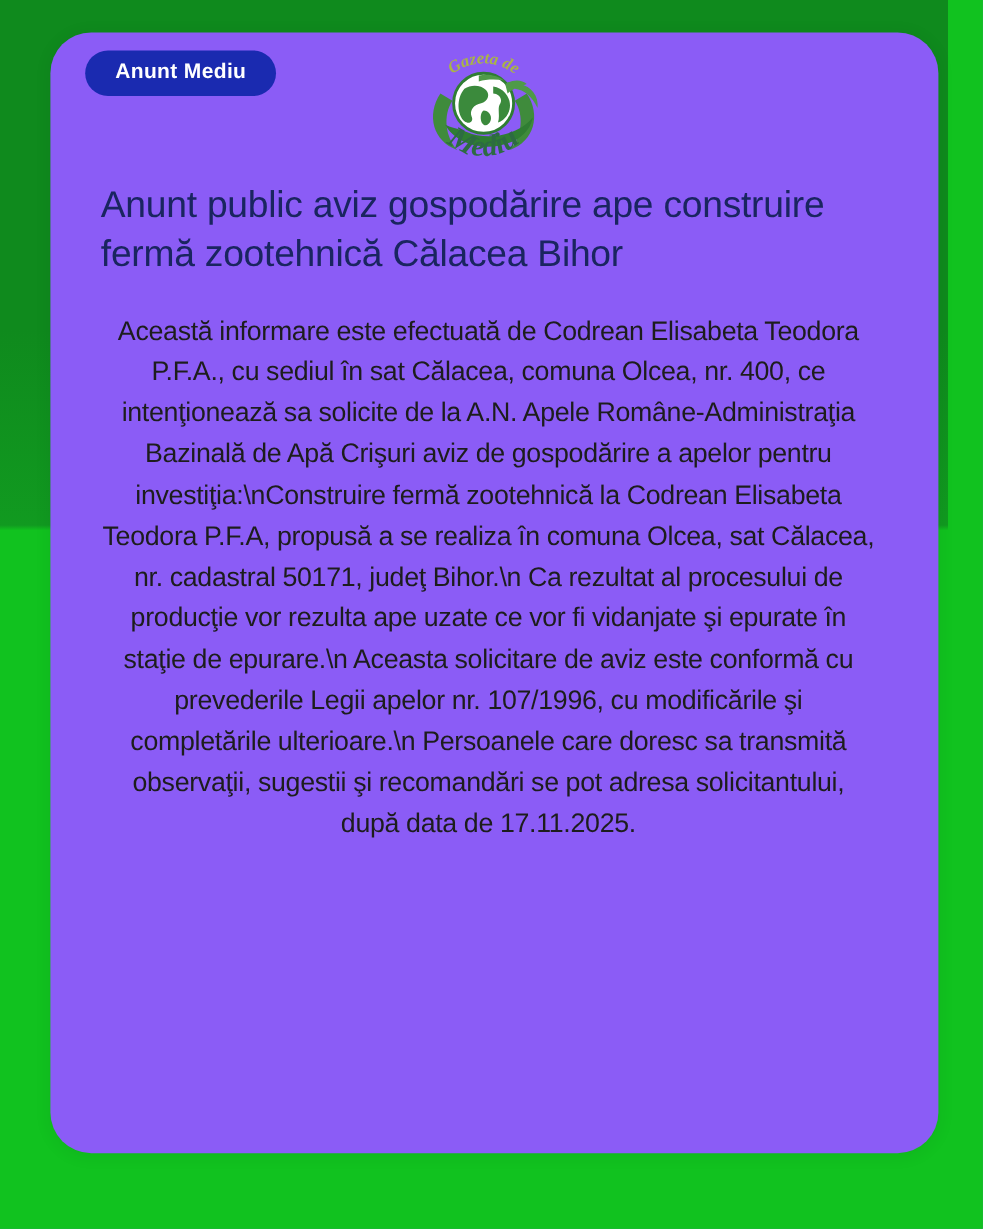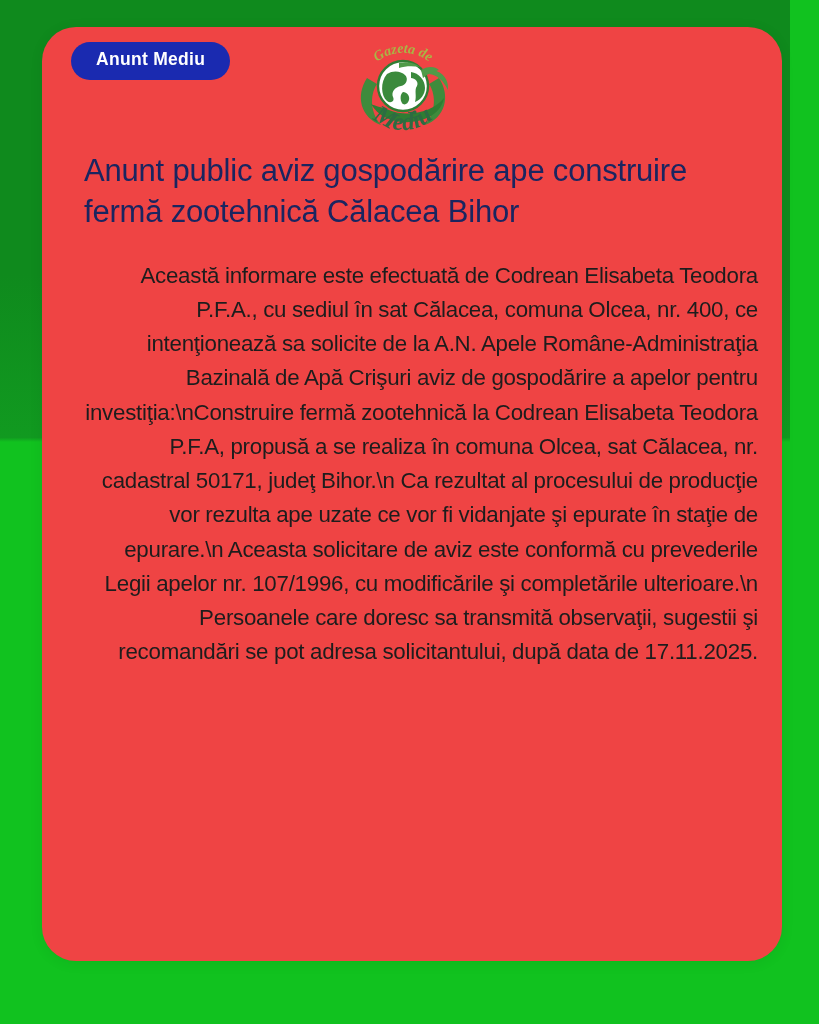--- a/index.html
+++ b/index.html
@@ -34,21 +34,21 @@
     z-index: 1;
   }
 
   
   #card {
     position: absolute;
     left: 42px;
     top: 27px;
     width: 740px;
     height: 934px;
-    background: #ef4444;
+    background: #8b5cf6;
     border-radius: 34px;
     z-index: 2;
     box-shadow: 0 2px 14px rgba(0,0,0,0.07);
     padding: 0;
   }
 
   
   #header-row {
     position: relative;
     height: 118px;
@@ -87,26 +87,26 @@
     margin: 6px 40px 0 42px;
     font-size: 31px;
     line-height: 1.32;
     font-weight: normal;
     color: #1a2560;
     letter-spacing: -0.2px;
   }
 
   
   #body-text {
-    margin: 26px 24px 0 42px;
+    margin: 26px 52px 0 42px;
     font-size: 22.3px;
     line-height: 1.535;
     color: #1d1d1d;
     letter-spacing: -0.25px;
-    text-align: right;
+    text-align: center;
     white-space: pre-wrap;
     word-spacing: -0.2px;
   }
 </style>
 </head>
 <body>
 
 <div id="bg-bright"></div>
 <div id="bg-dark-band"></div>
 

